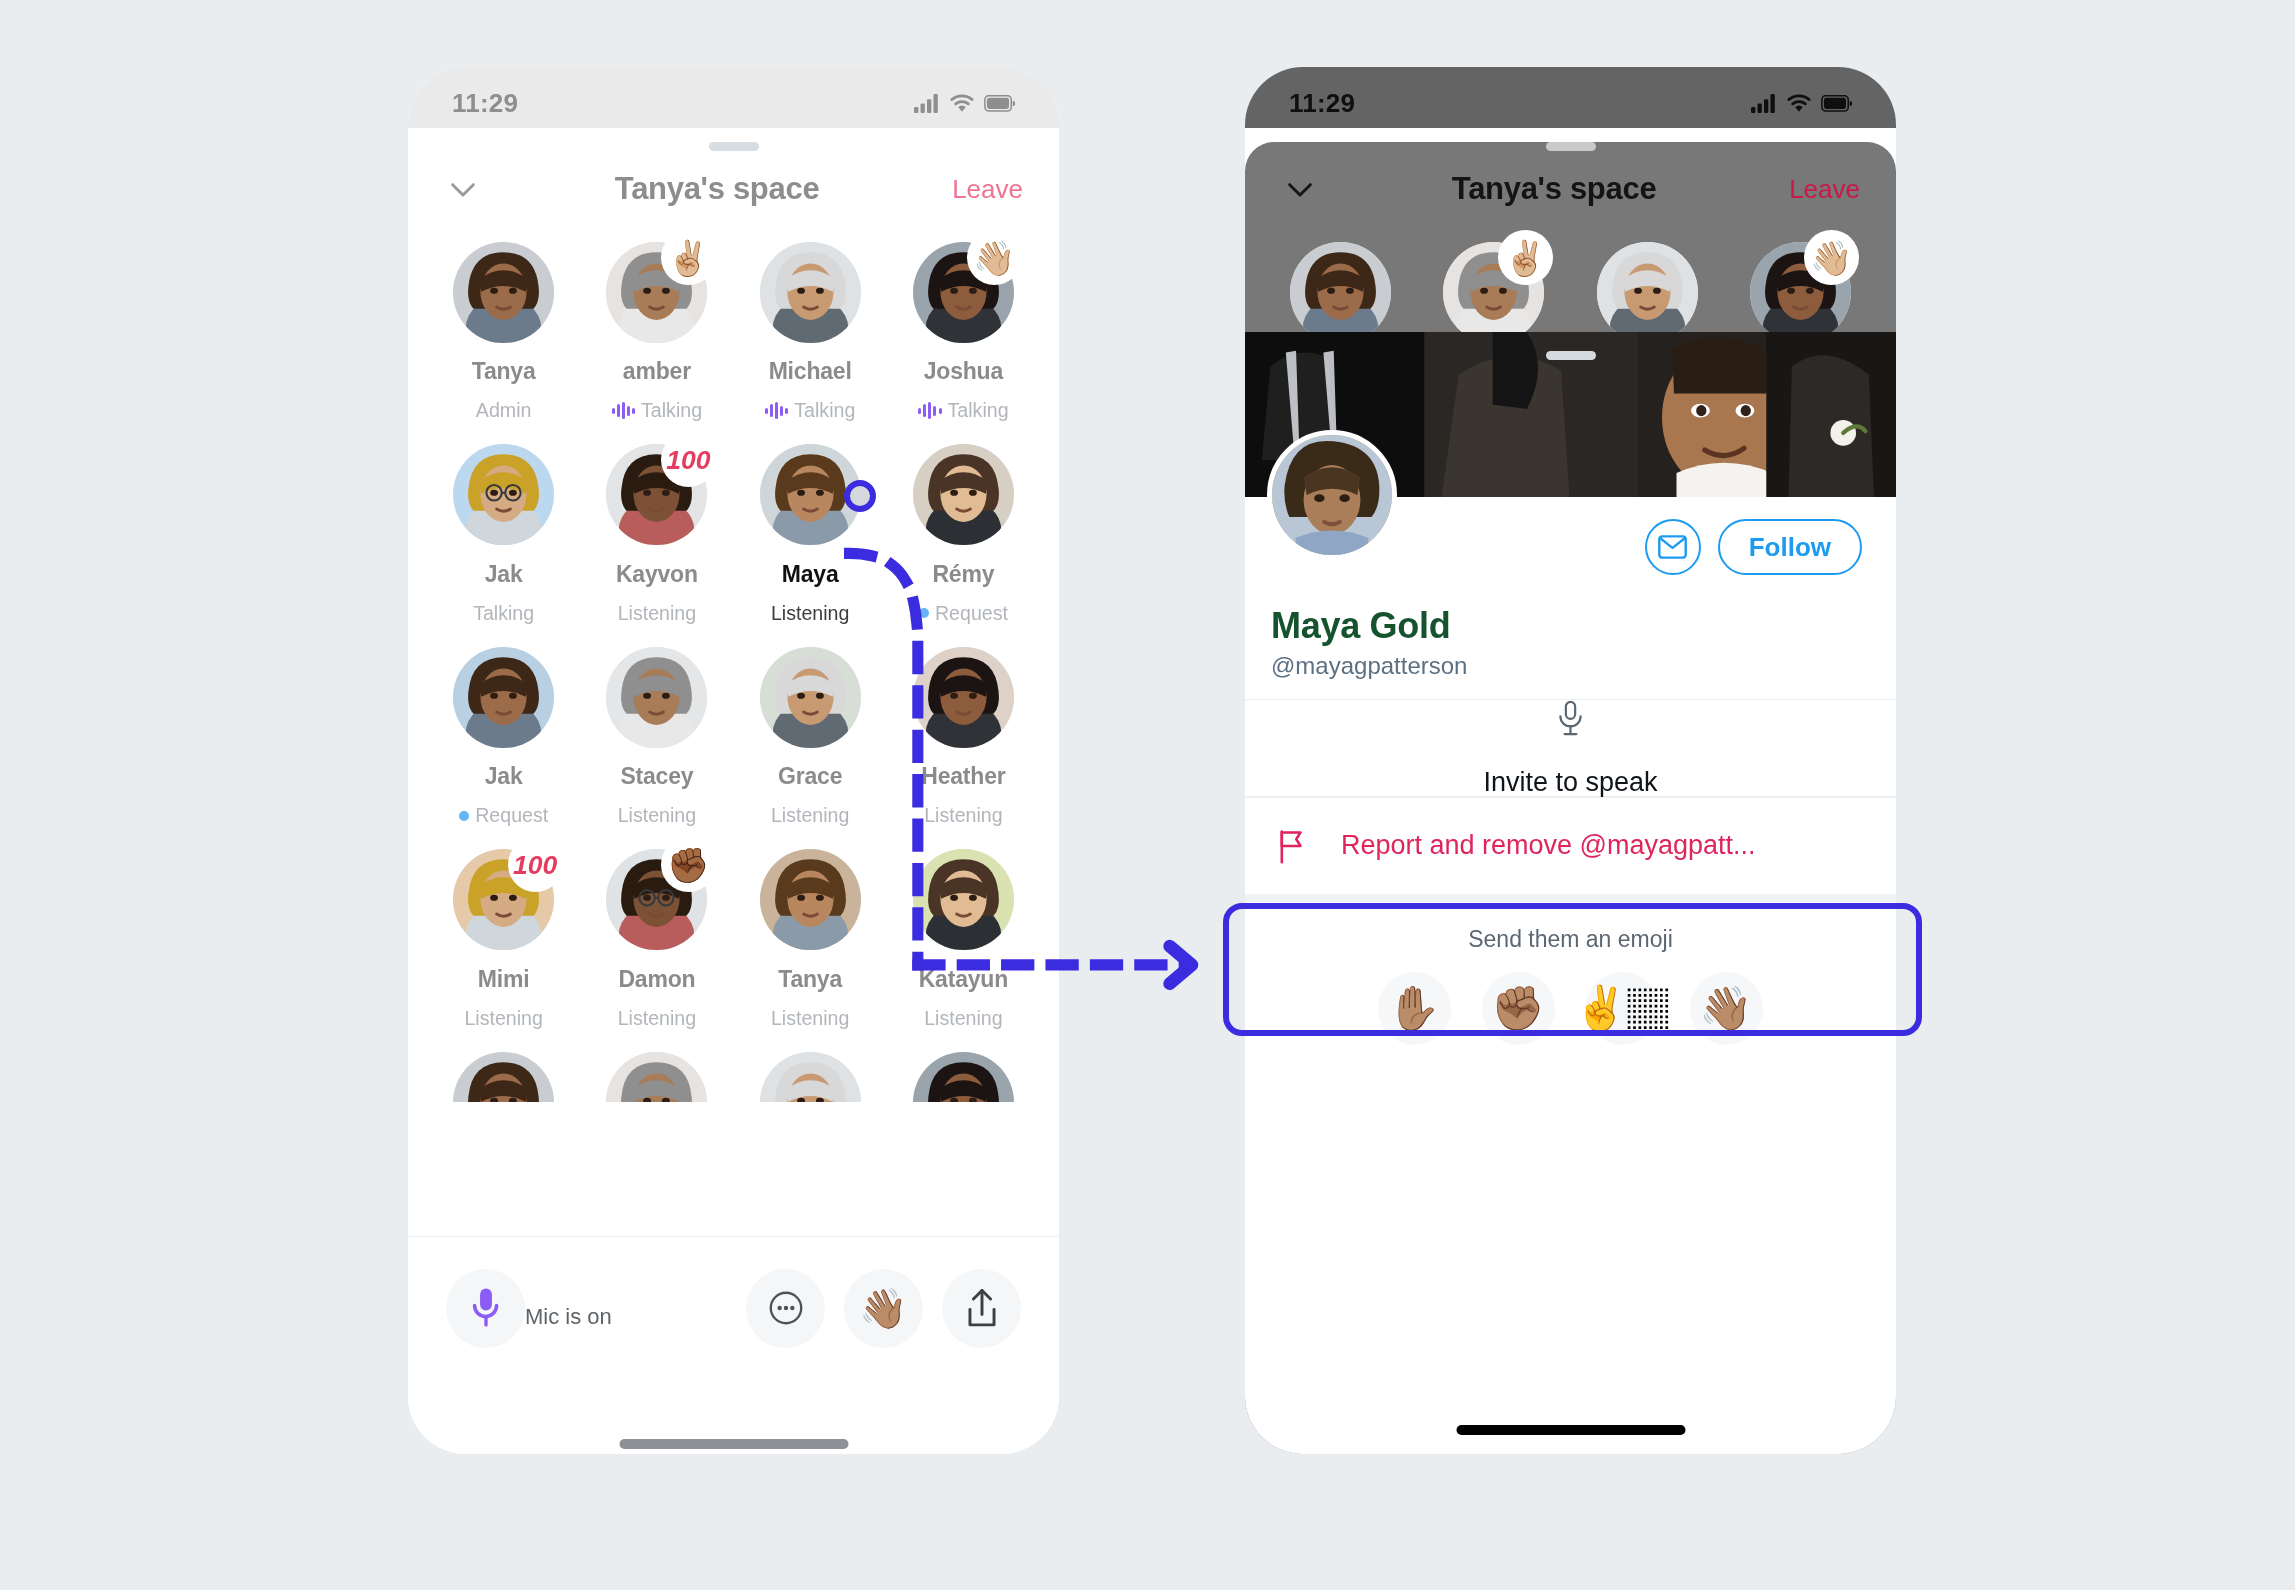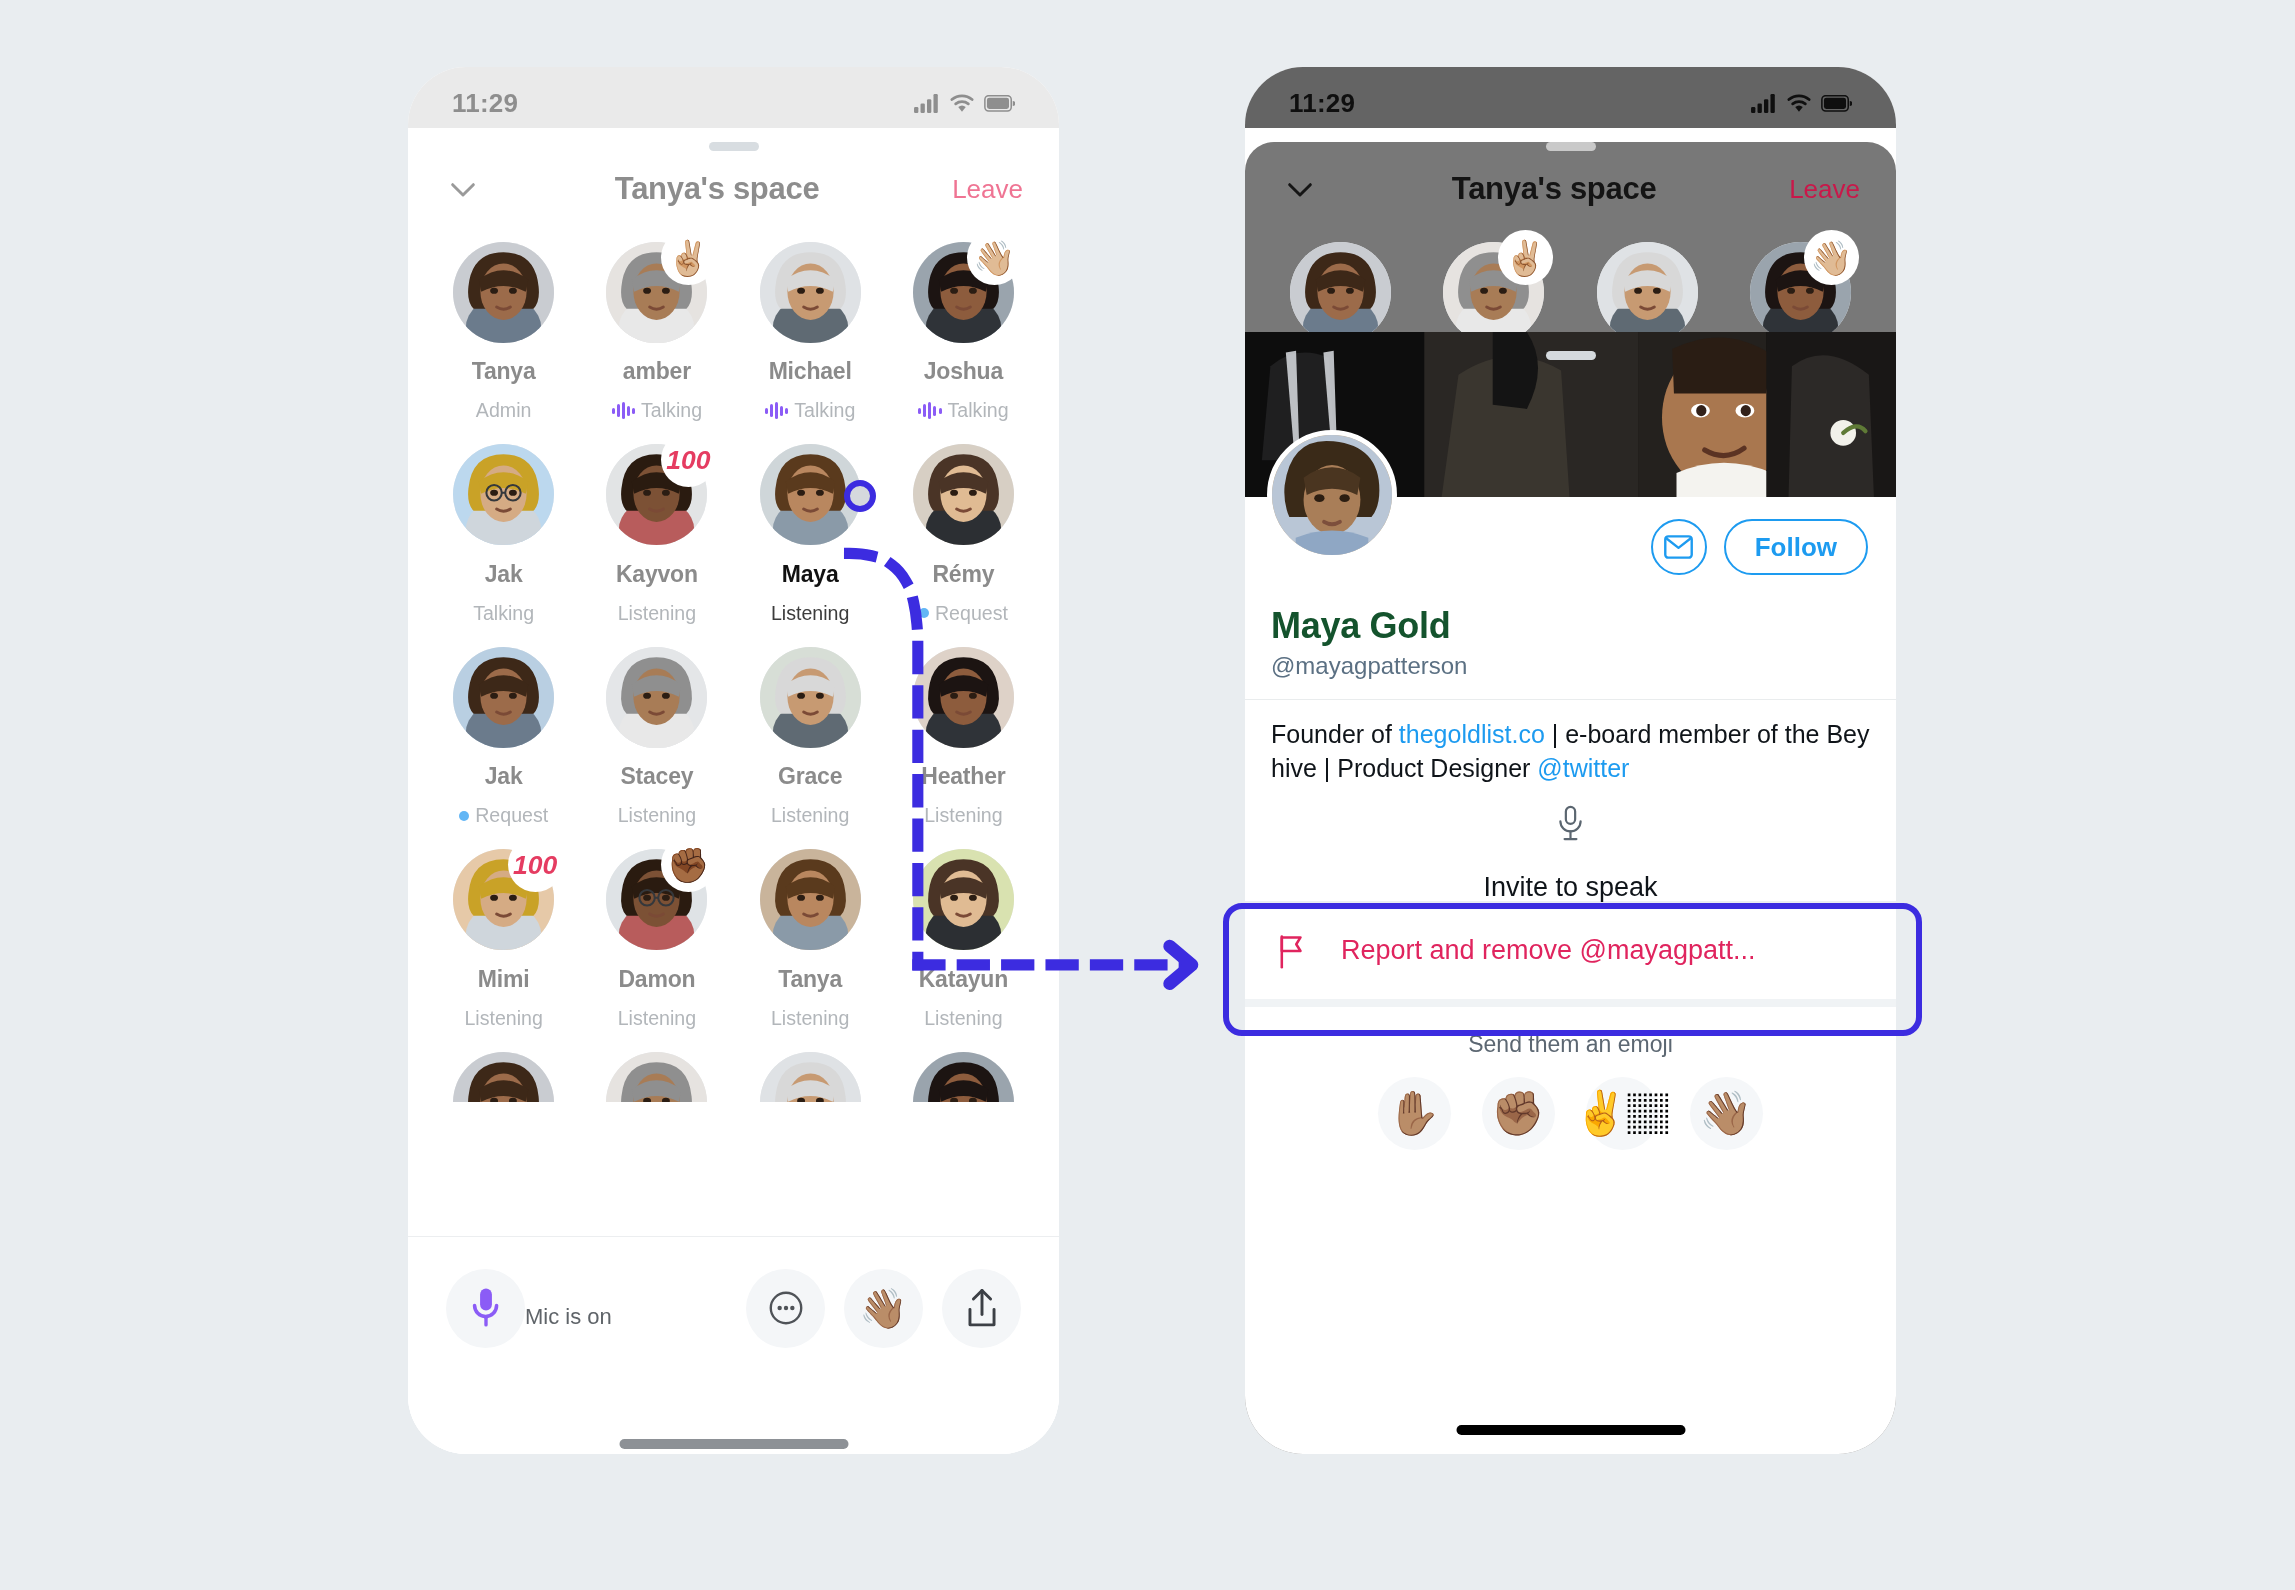--- a/index.html
+++ b/index.html
@@ -159,21 +159,21 @@
     width: 50px; height: 9.4px; border-radius: 5.1px; background: #d5dade;
   }
   .prof-head { position: relative; padding: 0 26px; height: 108px; }
   .prof-av {
     position: absolute; left: 22px; top: -67px;
     width: 130px; height: 130px; border-radius: 50%;
     border: 5.1px solid #ffffff; overflow: hidden; background:#c9b08e;
   }
   .prof-av svg { width:100%; height:100%; display:block; }
   .prof-actions {
-    position: absolute; right: 28px; top: 22px;
+    position: absolute; right: 34px; top: 22px;
     display: flex; align-items: center; gap: 17px;
   }
   .icon-circle {
     width: 56px; height: 56px; border-radius: 50%;
     border: 2.6px solid #1d9bf0; display:flex; align-items:center; justify-content:center;
   }
   .follow-btn {
     height: 56px; padding: 0 29px; border-radius: 28px;
     border: 2.6px solid #1d9bf0; color: #1d9bf0;
     font-size: 26px; font-weight: bold;
@@ -947,23 +947,20 @@
               </svg>
           </div>
           <div class="follow-btn">Follow</div>
         </div>
       </div>
 
       <div class="prof-name">Maya Gold</div>
       <div class="prof-handle">@mayagpatterson</div>
       <div class="prof-divider"></div>
 
-      <div class="prof-bio">
-        <span>Founder of </span><a href="#">thegoldlist.co</a><span> | e-board member of the Bey hive | Product Designer </span><a href="#">@twitter</a>
-      </div>
 
       <div id="menu-list">
           <div class="menu-item invite">
             <span class="mi-icon">
               <svg width="27" height="36" viewBox="0 0 32 42">
                 <rect x="10.5" y="2" width="11" height="20" rx="5.5" stroke="#5b6670" stroke-width="2.6" fill="none"></rect>
                 <path d="M4 19a12 12 0 0024 0" stroke="#5b6670" stroke-width="2.6" fill="none" stroke-linecap="round"></path>
                 <path d="M16 31v8" stroke="#5b6670" stroke-width="2.6" stroke-linecap="round"></path>
                 <path d="M9 40h14" stroke="#5b6670" stroke-width="2.6" stroke-linecap="round"></path>
               </svg>

